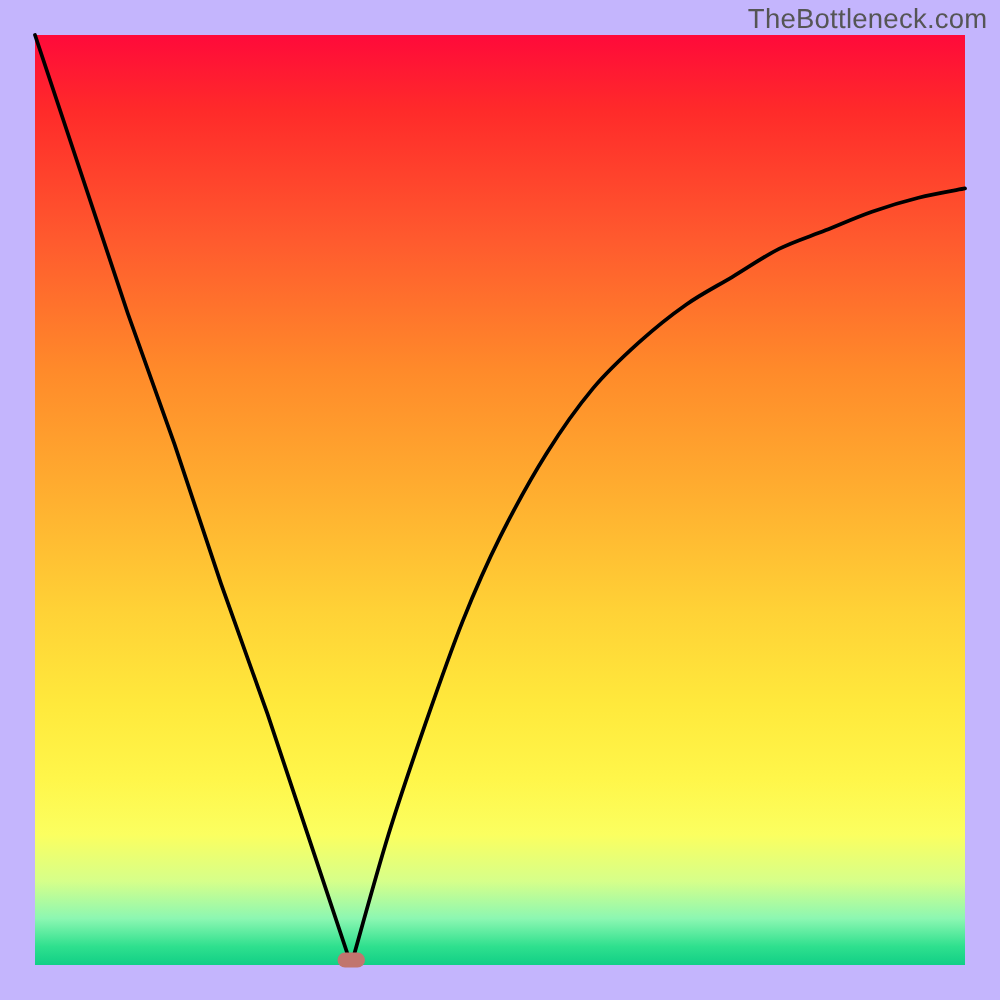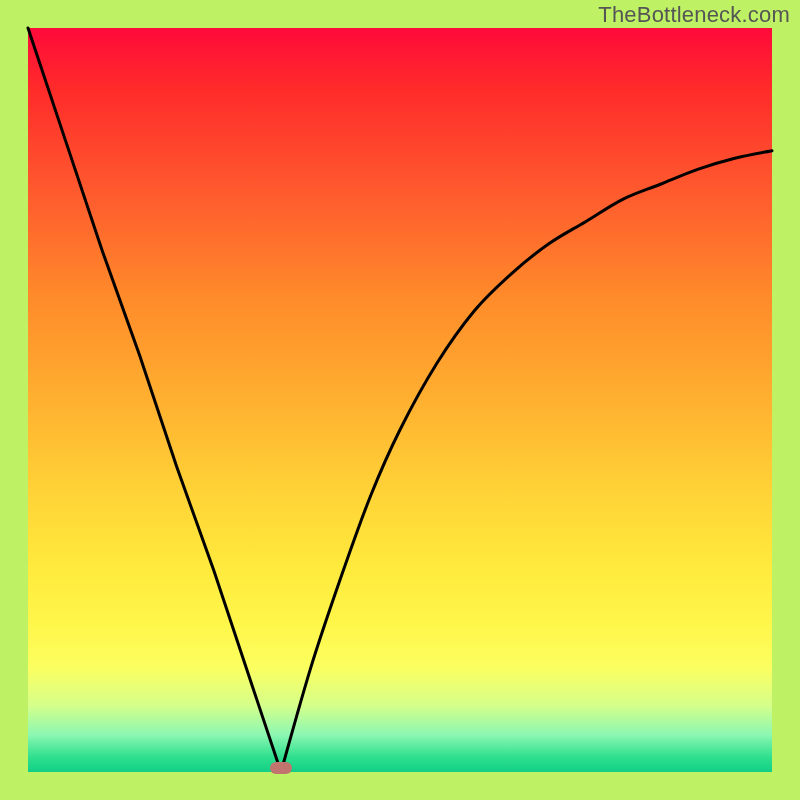--- a/index.html
+++ b/index.html
@@ -8,21 +8,21 @@
     width: 800px;
     height: 800px;
     overflow: hidden;
     background: #000;
     font-family: Arial, Helvetica, sans-serif;
   }
   .frame {
     position: relative;
     width: 800px;
     height: 800px;
-    background: #bef264;
+    background: #c4b5fd;
   }
   .watermark {
     position: absolute;
     top: 2px;
     right: 10px;
     color: #555;
     font-size: 22px;
     font-weight: 500;
     letter-spacing: 0.2px;
     z-index: 10;

